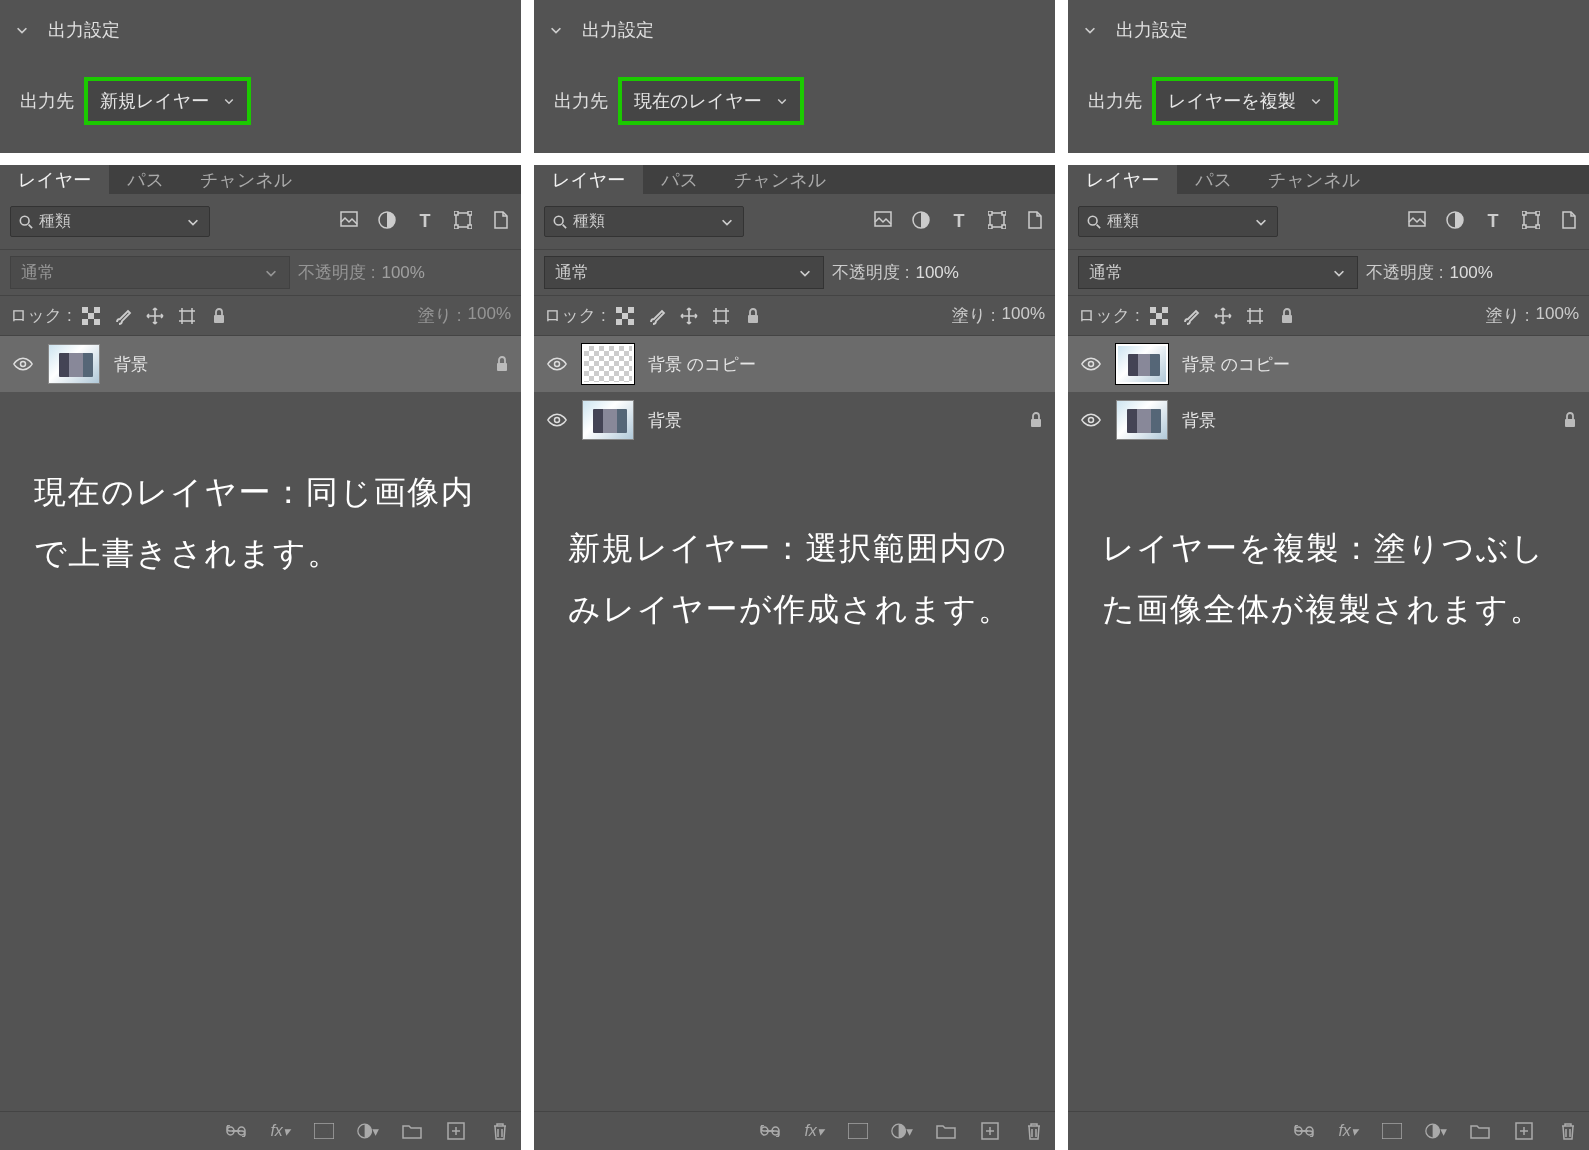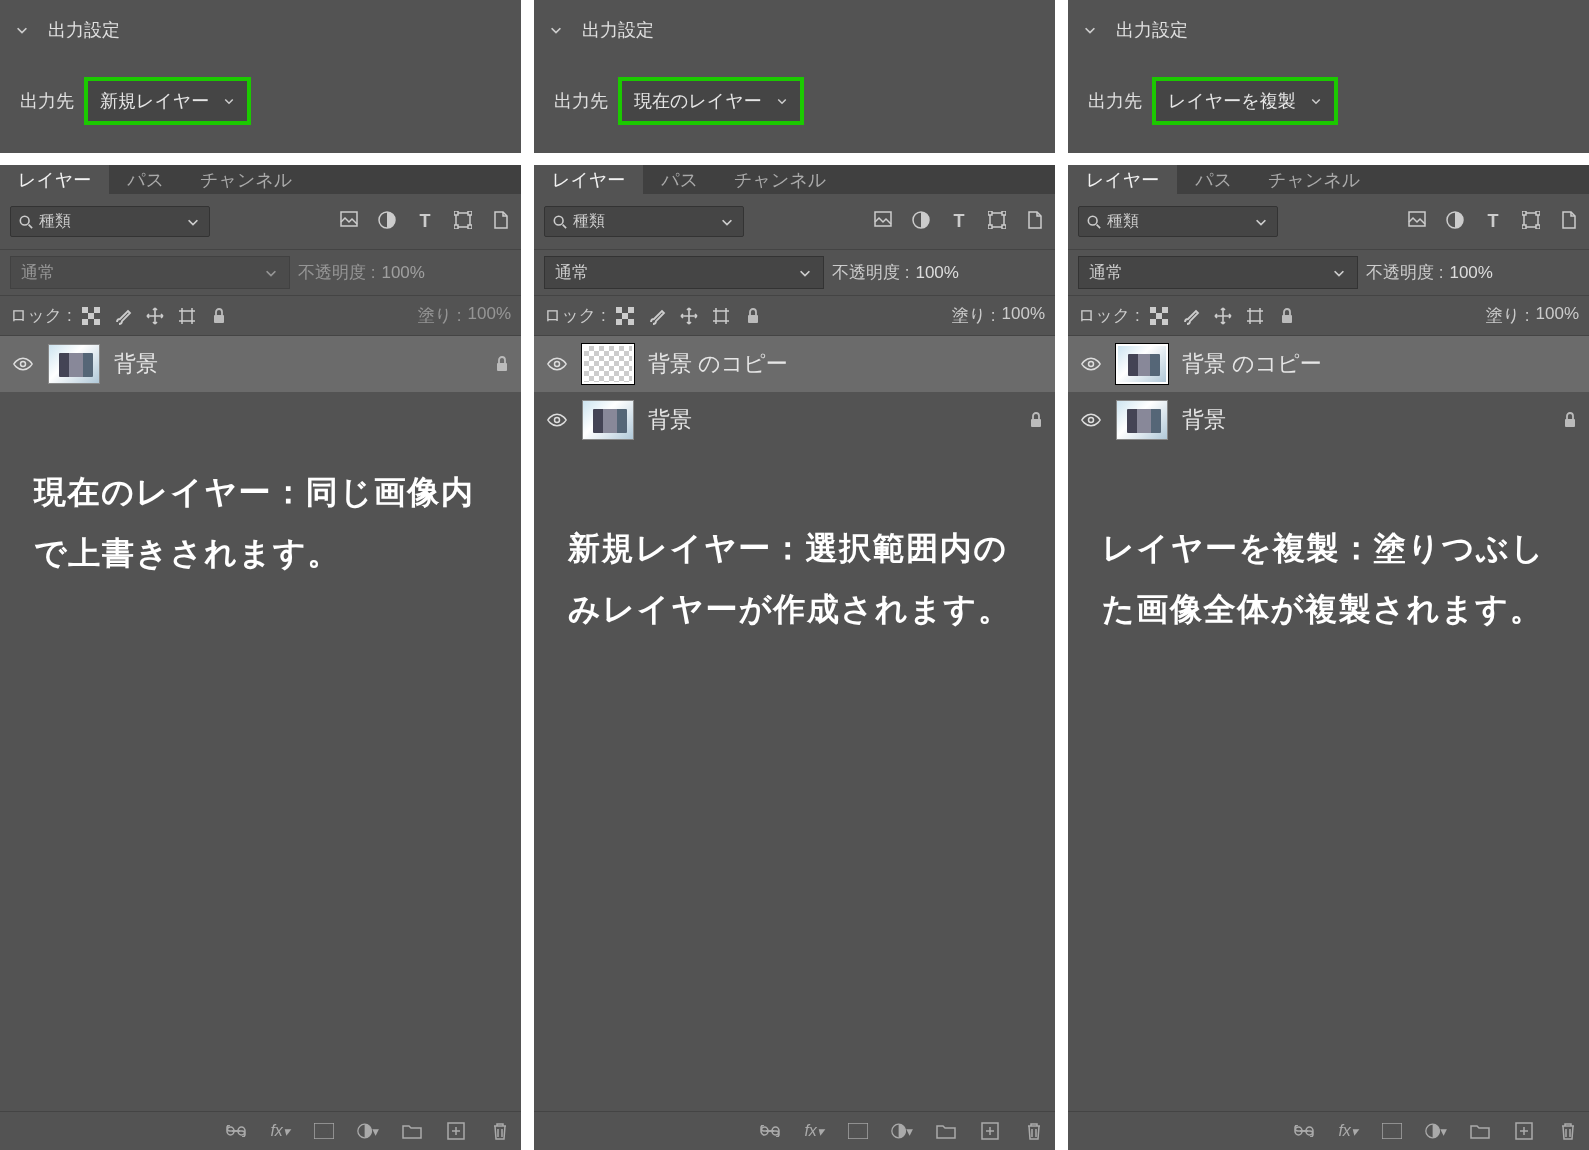--- a/index.html
+++ b/index.html
@@ -26,31 +26,31 @@
 .blend-dd.dis{opacity:.55}
 .opac{display:flex;align-items:center;gap:6px;color:#ccc;font-size:17px}
 .opac .val{color:#ddd}
 .opac.dis{opacity:.55}
 .lock-row{display:flex;align-items:center;padding:8px 10px;gap:10px;color:#ccc;font-size:17px;border-bottom:1px solid #444}
 .lock-ico{display:flex;gap:14px;align-items:center}
 .lock-ico span{width:18px;display:inline-flex;justify-content:center}
 .fill{margin-left:auto;display:flex;gap:6px}
 .fill.dis{opacity:.55}
 .layers{flex-shrink:0}
-.layer{display:flex;align-items:center;padding:8px 12px;gap:14px;color:#e6e6e6;font-size:22px}
+.layer{display:flex;align-items:center;padding:8px 12px;gap:14px;color:#e6e6e6;font-size:17px}
 .layer.sel{background:#6b6b6b}
 .eye{width:22px;display:flex;justify-content:center;color:#ddd}
 .thumb{width:52px;height:40px;border:1px solid #888;background:#e8e8e8;position:relative;overflow:hidden;flex-shrink:0}
 .thumb.br{border:2px solid #fff;box-shadow:0 0 0 1px #000}
 .thumb.img{background:linear-gradient(135deg,#cde4f0 0%,#fff 40%,#b0c8d8 100%)}
 .thumb.img::after{content:"";position:absolute;inset:8px 6px 6px 10px;background:linear-gradient(90deg,#445 30%,#889 30%,#889 70%,#567 70%);border-radius:1px}
 .thumb.trans{background:repeating-conic-gradient(#ccc 0 25%,#fff 0 50%) 0 0/10px 10px}
 .lname{flex:1}
 .llock{color:#bbb}
-.desc{padding:70px 34px;color:#fff;font-size:32px;font-weight:700;line-height:1.9;letter-spacing:.05em}
+.desc{padding:70px 34px;color:#fff;font-size:32px;font-weight:400;line-height:1.9;letter-spacing:.05em}
 .btm{margin-top:auto;display:flex;align-items:center;justify-content:flex-end;padding:10px 10px;gap:22px;color:#aaa;border-top:1px solid #444}
 .btm span{display:inline-flex;width:22px;justify-content:center;align-items:center}
 svg{display:block}
 </style>
 </head>
 <body>
 
 <div class="col">
   <div class="out-sec">
    <div class="out-hdr">

